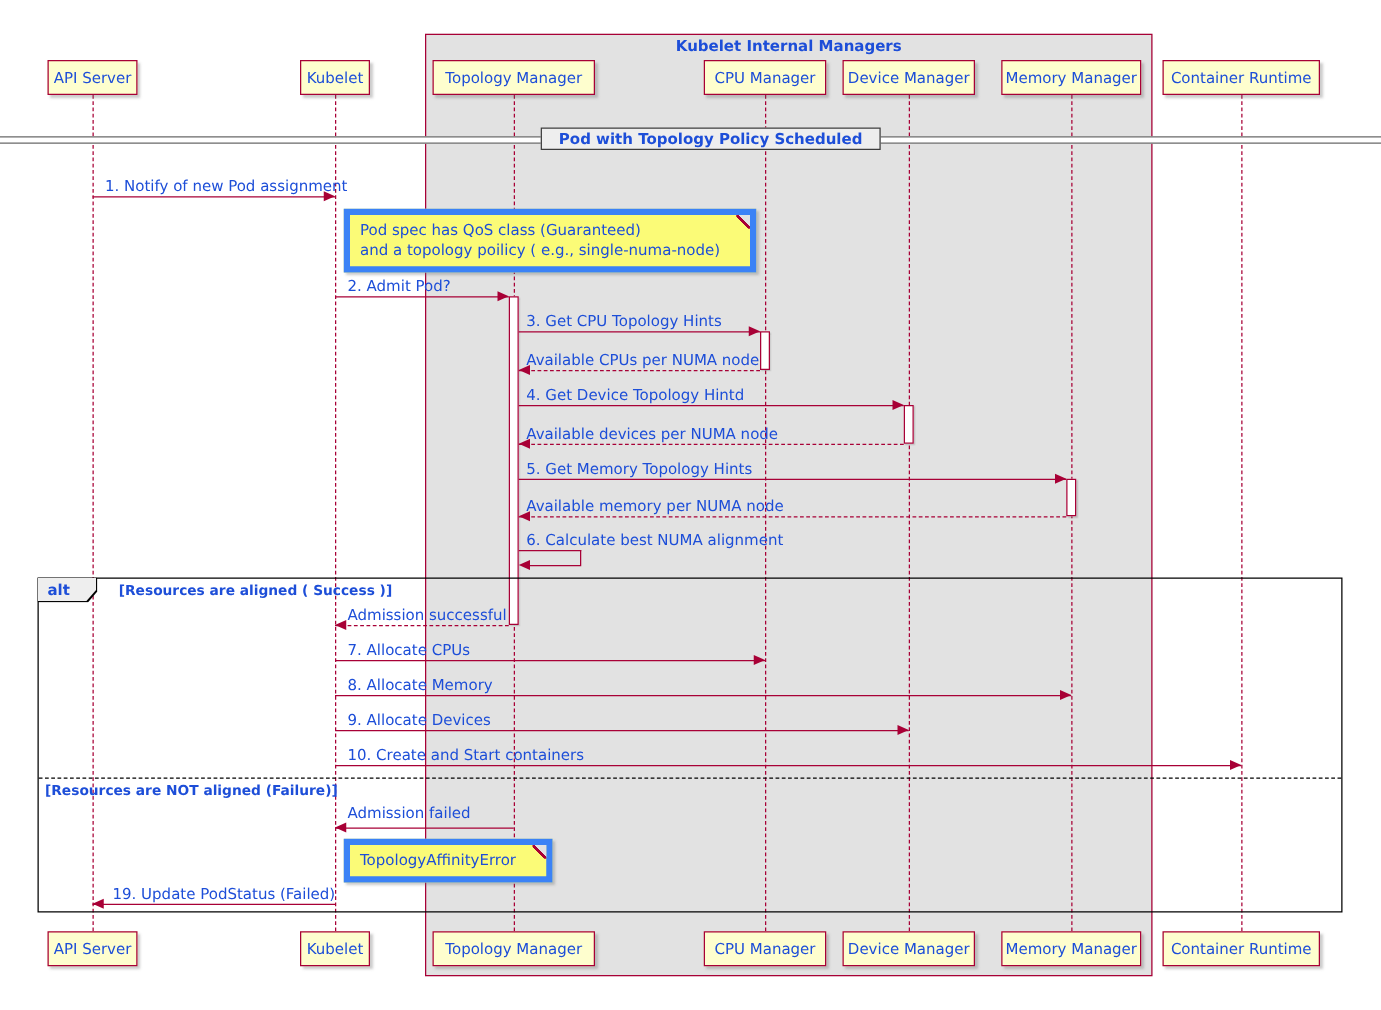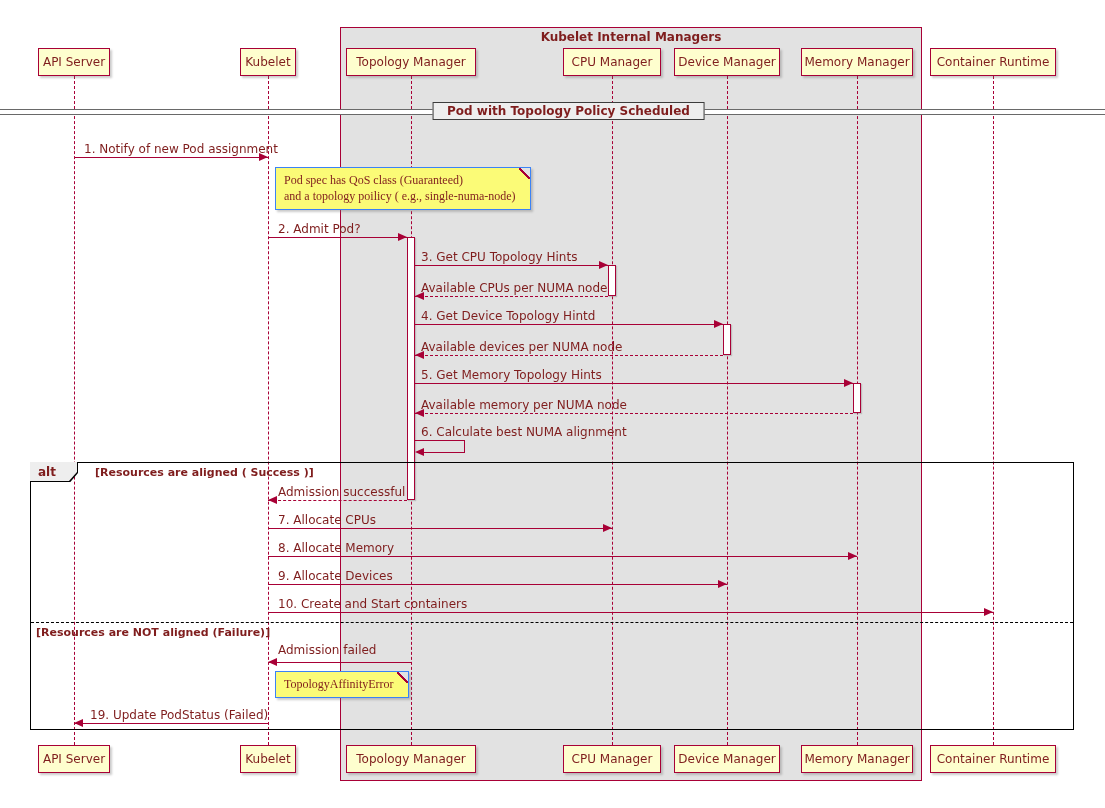--- a/index.html
+++ b/index.html
@@ -1,19 +1,19 @@
 <!DOCTYPE html>
 <html><head>
 <meta charset="utf-8">
 <style>
   * { box-sizing: border-box; }
   html,body { margin:0; padding:0; background:#ffffff; }
   .canvas {
     position:relative; width:1105px; height:808px;
-    font-family:"DejaVu Sans", sans-serif; font-size:12px; color:#7f1d1d;
+    font-family:"DejaVu Sans", sans-serif; font-size:12px; color:#1d4ed8;
     background:#fff; overflow:hidden;
   }
   .graybox { position:absolute; background:#E2E2E2; border:1px solid #A80036; z-index:0; }
   .graybox-title { position:absolute; font-weight:bold; text-align:center; z-index:1; }
   .lifeline { position:absolute; width:0; border-left:1px dashed #A80036; z-index:1; }
   .pbox {
     position:absolute; height:28px; background:#FEFECE; border:1.5px solid #A80036;
     display:flex; align-items:center; justify-content:center;
     box-shadow:2px 2px 2px rgba(110,110,110,.35); z-index:4; white-space:nowrap;
   }
@@ -25,23 +25,23 @@
   }
   .msg-label { position:absolute; white-space:nowrap; z-index:4; }
   .bold { font-weight:normal; }
   .msg-line { position:absolute; height:0; border-top:1px solid #A80036; z-index:3; }
   .msg-line.dashed { border-top-style:dashed; }
   .ah { position:absolute; width:0; height:0; border-top:4px solid transparent; border-bottom:4px solid transparent; z-index:4; }
   .ah-r { border-left:9px solid #A80036; }
   .ah-l { border-right:9px solid #A80036; }
   .activation { position:absolute; width:8px; background:#ffffff; border:1px solid #A80036; z-index:2; box-shadow:1px 1px 1px rgba(110,110,110,.3); }
   .note {
-    position:absolute; background:#FBFB77; border:1px solid #3b82f6;
-    padding:4px 14px 5px 8px; z-index:5; box-shadow:2px 2px 2px rgba(110,110,110,.35);
-    white-space:nowrap; line-height:16px;font-family:Liberation Serif, serif;
+    position:absolute; background:#FBFB77; border:5px solid #3b82f6;
+    padding:4px 24px 5px 8px; z-index:5; box-shadow:2px 2px 2px rgba(110,110,110,.35);
+    white-space:nowrap; line-height:16px;
   }
   .fold { position:absolute; top:0; right:0; width:11px; height:11px;
     background:linear-gradient(45deg,#FBFB77 0 44%,#A80036 44% 58%,#E2E2E2 58% 100%); }
   .alt-frame { position:absolute; border:1.6px solid #000; z-index:2; background:transparent; }
   .alt-tab-outer { position:absolute; background:#000; clip-path:polygon(0 0,100% 0,100% 55%,84% 100%,0 100%); z-index:3;padding-left:11px; }
   .alt-tab-inner { position:absolute; top:0; left:0; right:1px; bottom:1px; background:#EEEEEE;
     clip-path:polygon(0 0,100% 0,100% 52%,83% 100%,0 100%);
     display:flex; align-items:center; padding-left:8px; font-weight:bold; font-size:12px; }
   .cond { position:absolute; font-weight:bold; font-size:11px; z-index:4; white-space:nowrap; }
   .alt-divider { position:absolute; border-top:1px dashed #000; z-index:3; }

